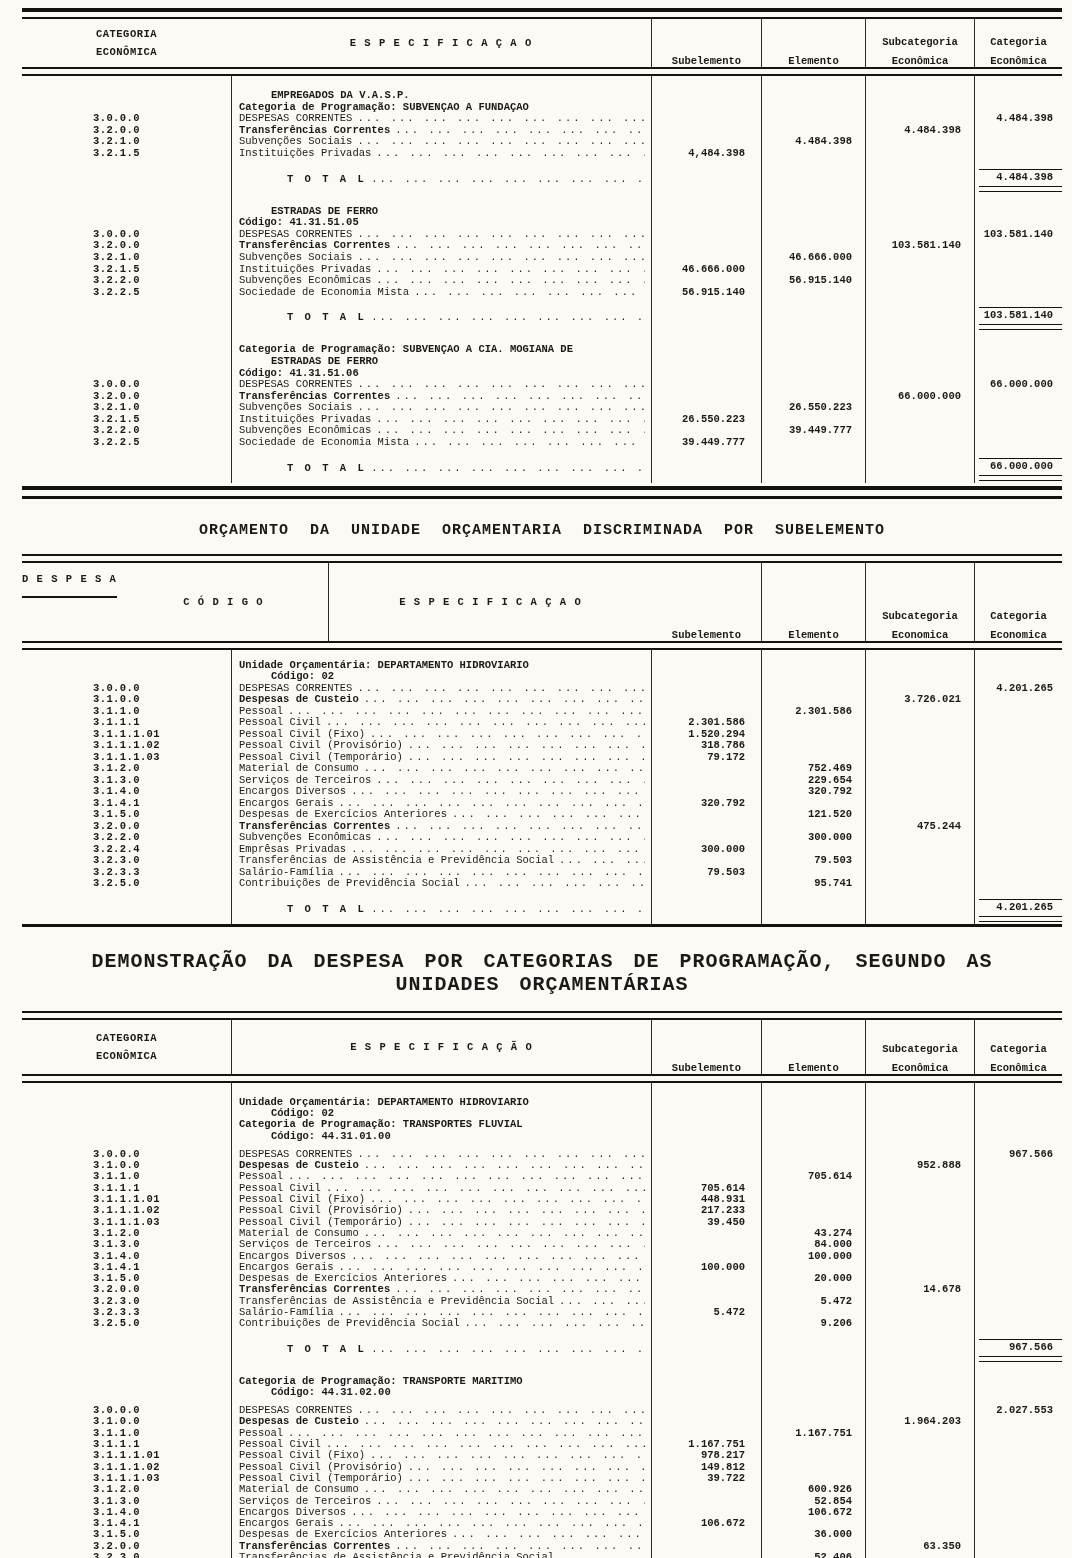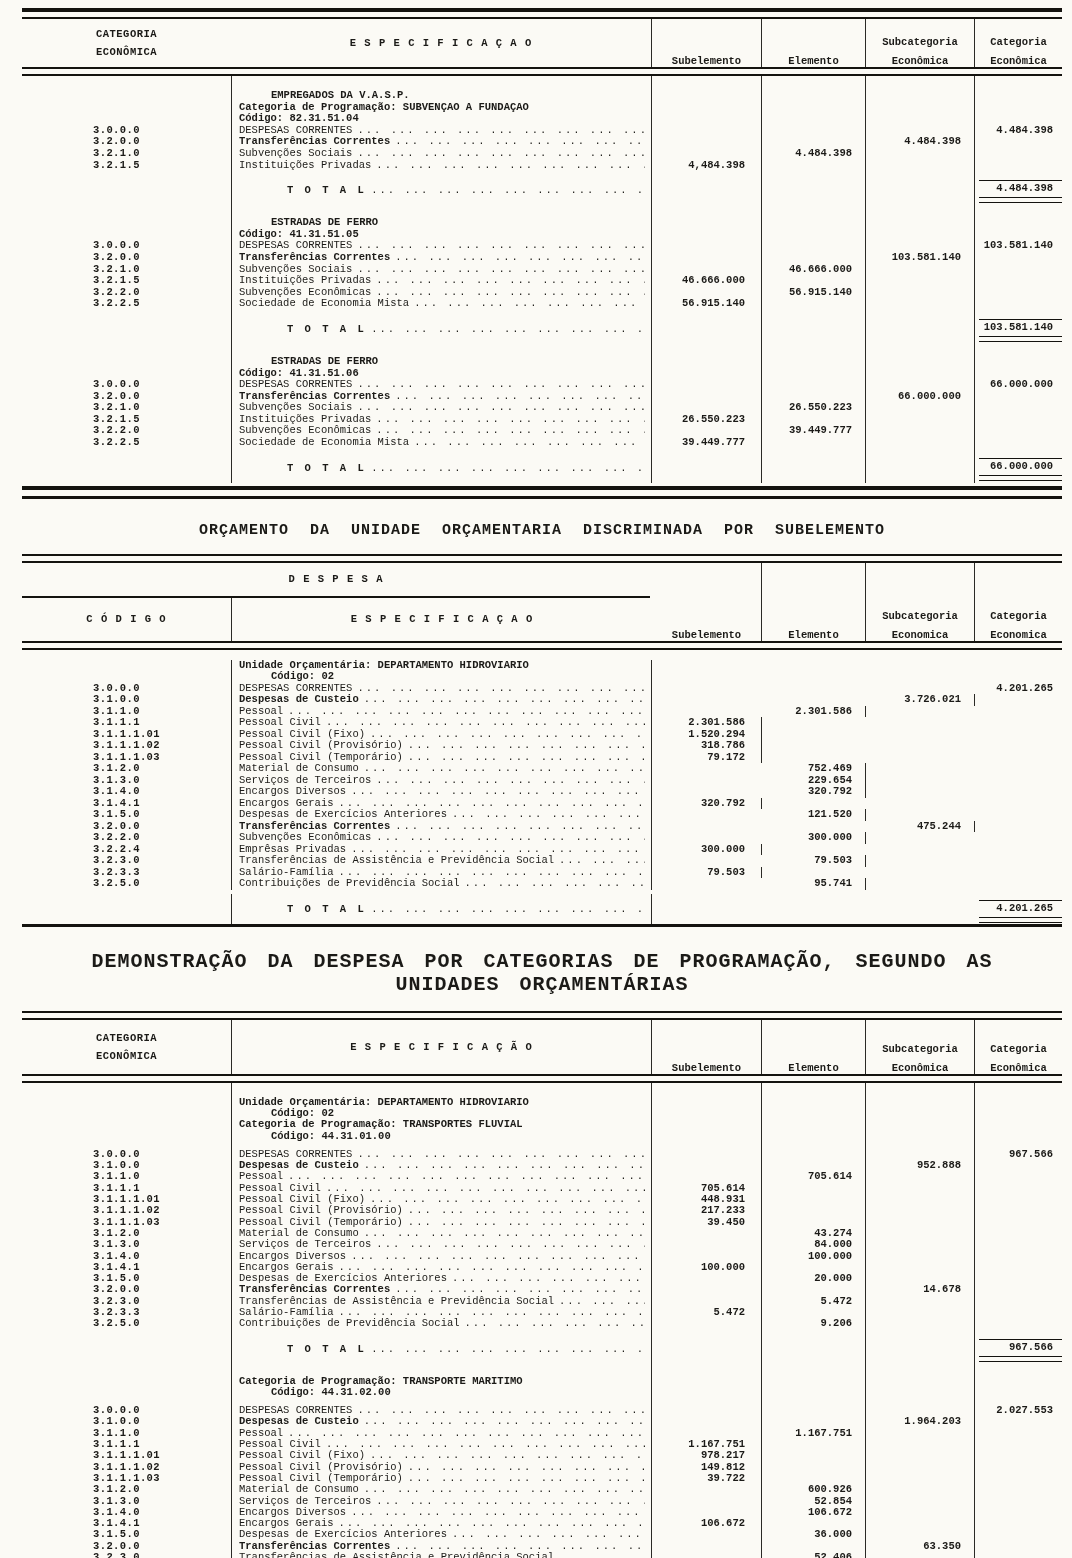--- a/index.html
+++ b/index.html
@@ -25,21 +25,21 @@
   
   .row{display:flex;}
   .cc  {width:209px;box-sizing:border-box;padding-left:71px;font-weight:700;letter-spacing:.4px;}
   .cs  {width:421px;box-sizing:border-box;border-left:1px solid #2b2a26;border-right:1px solid #2b2a26;
         padding:0 6px 0 7px;display:flex;align-items:baseline;overflow:hidden;}
   .cb  {width:110px;box-sizing:border-box;border-right:1px solid #2b2a26;text-align:right;padding-right:16px;font-weight:700;}
   .ce  {width:104px;box-sizing:border-box;border-right:1px solid #2b2a26;text-align:right;padding-right:13px;font-weight:700;}
   .csc {width:109px;box-sizing:border-box;border-right:1px solid #2b2a26;text-align:right;padding-right:13px;font-weight:700;}
   .ccat{width:87px; box-sizing:border-box;text-align:right;padding-right:9px;font-weight:700;}
   .t1 .row{height:11.6px;line-height:11.6px;}
-  .t2 .row{height:11.5px;line-height:11.5px;align-items:center;}
+  .t2 .row{height:11.5px;line-height:11.5px;}
   .t3 .row{height:11.3px;line-height:11.3px;}
   .row.sp .cs{padding:0;}
   .lbl{white-space:nowrap;}
   .b{font-weight:700;}
   .hl{font-weight:700;white-space:nowrap;}
   .ind{margin-left:32px;}
   .lead{flex:1 1 0;overflow:hidden;white-space:nowrap;letter-spacing:2px;margin-left:5px;color:#23221e;}
   
   .trow{height:30px !important;line-height:30px !important;}
   .trow .total-lbl{margin-left:48px;letter-spacing:2.5px;font-weight:700;}
@@ -53,21 +53,21 @@
   .t3 .t13h{height:54px;}
   .thcat{width:209px;box-sizing:border-box;text-align:center;font-weight:700;letter-spacing:.5px;
          display:flex;flex-direction:column;justify-content:center;gap:6px;}
   .thspec{width:421px;box-sizing:border-box;display:flex;align-items:center;justify-content:center;
           font-weight:700;letter-spacing:1px;border-left:1px solid #2b2a26;border-right:1px solid #2b2a26;}
   .t1 .thspec{border-left:none;}
   .thc{display:flex;flex-direction:column;justify-content:flex-end;text-align:center;font-weight:700;
        padding-right:0 !important;gap:7px;}
   
   .t2h{height:78px;}
-  .t2left{width:630px;box-sizing:border-box;display:flex;flex-direction:column;}
+  .t2left{width:630px;box-sizing:border-box;display:flex;flex-direction:row;}
   .t2despesa{height:33px;line-height:33px;text-align:center;font-weight:700;letter-spacing:1px;
              border-bottom:2.5px solid #14130f;margin-right:2px;}
   .t2lower{flex:1;display:flex;}
   .t2codigo{width:209px;box-sizing:border-box;display:flex;align-items:center;justify-content:center;
             font-weight:700;letter-spacing:1px;}
   .t2spec{flex:1;display:flex;align-items:center;justify-content:center;font-weight:700;letter-spacing:1px;
           border-left:1px solid #2b2a26;}
 </style>
 </head>
 <body>
@@ -124,30 +124,20 @@
             <div class="cc"></div>
             <div class="cs">
               <span class="hl">Categoria de Programação: SUBVENÇAO A FUNDAÇAO</span>
             </div>
             <div class="cb"></div>
             <div class="ce"></div>
             <div class="csc"></div>
             <div class="ccat"></div>
           </div>
           <div class="row">
-            <div class="cc"></div>
-            <div class="cs">
-              <span class="hl">Código: 82.31.51.04</span>
-            </div>
-            <div class="cb"></div>
-            <div class="ce"></div>
-            <div class="csc"></div>
-            <div class="ccat"></div>
-          </div>
-          <div class="row">
             <div class="cc">3.0.0.0</div>
             <div class="cs">
               <span class="lbl">DESPESAS CORRENTES</span>
               <span class="lead">... ... ... ... ... ... ... ... ... ... ... ... ... ... ... ... ... ... ... ... ... ... ... ... ... ... ... ... ... ... ... ... ... ... ... ... ... ... ... ... </span>
             </div>
             <div class="cb"></div>
             <div class="ce"></div>
             <div class="csc"></div>
             <div class="ccat">4.484.398</div>
           </div>
@@ -320,20 +310,30 @@
             <div class="csc"></div>
             <div class="ccat">
               <div class="tline"></div>
               <div class="tval">103.581.140</div>
               <div class="tdbl"></div>
             </div>
           </div>
           <div class="row sp" style="line-height: 12px; height: 12px;">
             <div class="cc"></div>
             <div class="cs"></div>
+            <div class="cb"></div>
+            <div class="ce"></div>
+            <div class="csc"></div>
+            <div class="ccat"></div>
+          </div>
+          <div class="row">
+            <div class="cc"></div>
+            <div class="cs">
+              <span class="hl">Categoria de Programação: SUBVENÇAO A CIA. MOGIANA DE</span>
+            </div>
             <div class="cb"></div>
             <div class="ce"></div>
             <div class="csc"></div>
             <div class="ccat"></div>
           </div>
           <div class="row">
             <div class="cc"></div>
             <div class="cs">
               <span class="hl ind">ESTRADAS DE FERRO</span>
             </div>

